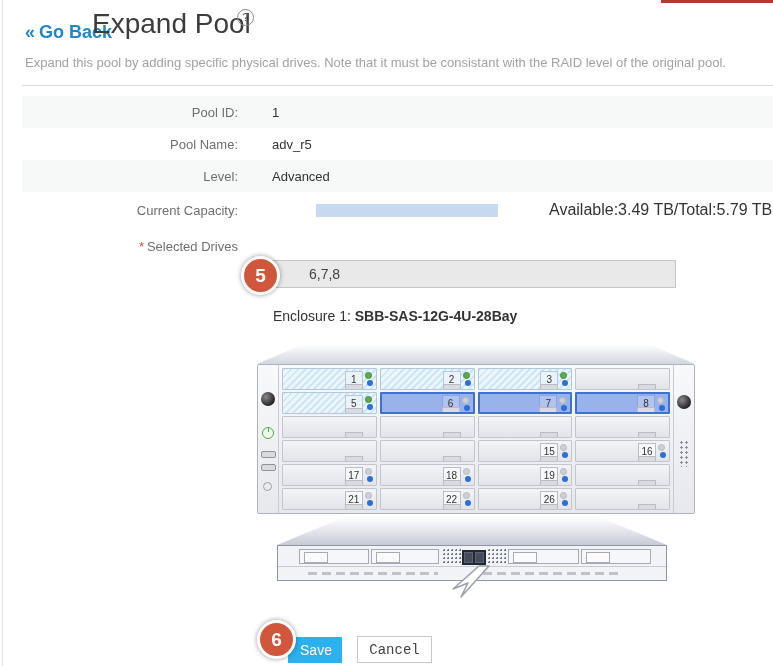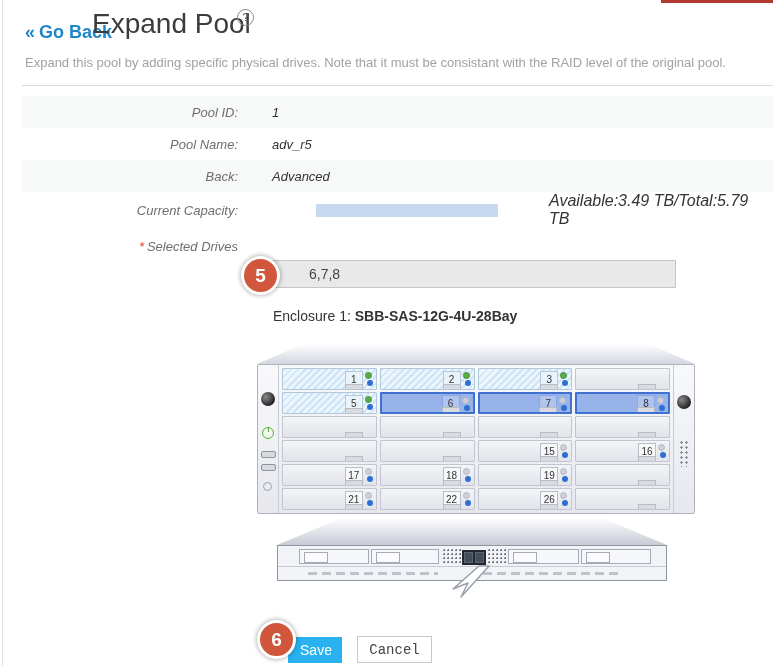--- a/index.html
+++ b/index.html
@@ -12,21 +12,21 @@
   .go-back{position:absolute;left:25px;top:22px;font-size:18px;font-weight:bold;color:#1f87c9;cursor:pointer;}
   .go-back .chev{margin-right:4px;}
   .page-title{position:absolute;left:92px;top:8px;font-size:28px;font-weight:400;color:#3c3c3c;}
   .help-icon{position:absolute;left:237px;top:9px;width:15px;height:15px;border:1px solid #8a8a8a;
              border-radius:50%;font-size:11px;line-height:15px;text-align:center;color:#555;cursor:pointer;}
   .description{position:absolute;left:25px;top:55px;font-size:13px;color:#a2a2a2;}
   .divider{position:absolute;left:22px;right:0;top:85px;border-top:1px solid #dadada;}
 
   
   .form{position:absolute;left:22px;right:0;top:96px;}
-  .form-row{display:flex;align-items:center;height:32px;font-style:italic;}
+  .form-row{display:flex;align-items:center;height:32px;}
   .form-row.alt{background:#f7f8f8;}
   .form-row.tall{height:36px;gap:44px;}
   .form-label{width:216px;text-align:right;color:#6e6e6e;font-size:13px;flex:none;}
   .form-value{margin-left:34px;font-size:13px;color:#333;}
   .req{color:#e0442e;margin-right:3px;}
 
   .cap-bar{margin-left:34px;width:182px;height:13px;background:#c6d9f1;flex:none;}
   .cap-fill{height:100%;background:#4d7fdb;}
   .cap-text{margin-left:7px;font-size:16px;color:#333;}
 
@@ -129,21 +129,21 @@
   <div class="form">
     <div class="form-row alt">
       <span class="form-label">Pool ID:</span>
       <span class="form-value">1</span>
     </div>
     <div class="form-row">
       <span class="form-label">Pool Name:</span>
       <span class="form-value">adv_r5</span>
     </div>
     <div class="form-row alt">
-      <span class="form-label">Back:</span>
+      <span class="form-label">Level:</span>
       <span class="form-value">Advanced</span>
     </div>
     <div class="form-row tall">
       <span class="form-label">Current Capacity:</span>
       <span class="cap-bar"><span class="cap-fill" style="width: 39%;"></span></span>
       <span class="cap-text">Available:3.49 TB/Total:5.79 TB</span>
     </div>
     <div class="form-row tall">
       <span class="form-label"><span class="req">*</span><span>Selected Drives</span></span>
     </div>

